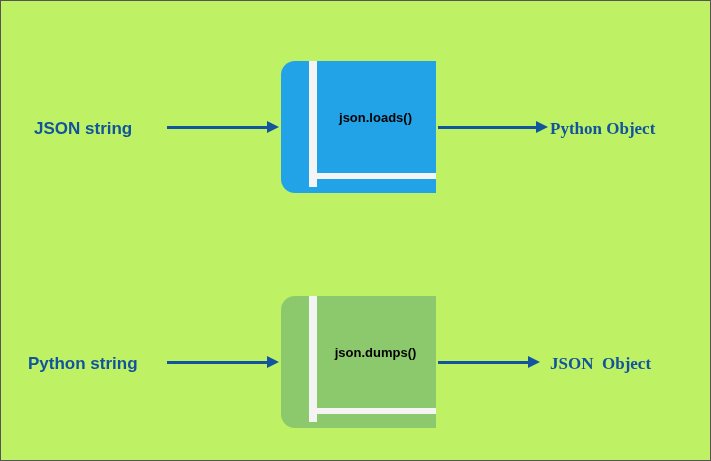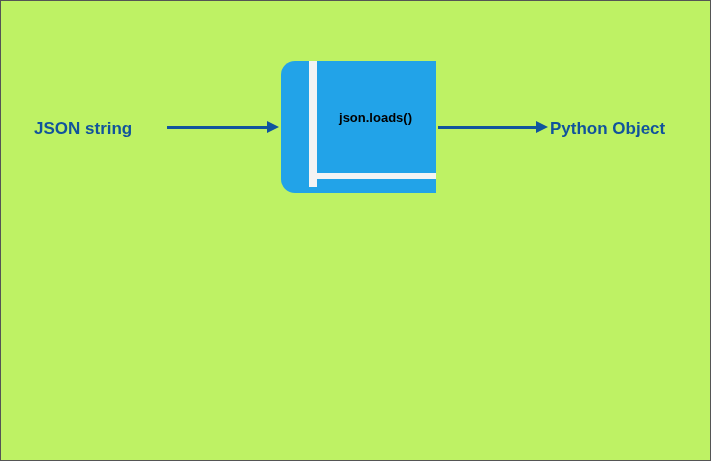--- a/index.html
+++ b/index.html
@@ -33,21 +33,21 @@
   
   .side-label {
     position: absolute;
     font-size: 17px;
     font-weight: bold;
     color: #11539c;
     white-space: pre;
     line-height: 1;
   }
   .label-left  { top: 66px; }
-  .label-right { top: 66px; }
+  .label-right { top: 66px; font-family: Liberation Serif, serif; }
   #label-json-string   { left: 33px; }
   #label-python-string { left: 27px; }
   #label-python-object { left: 549px; }
   #label-json-object   { left: 549px; }
 
   
   .arrow {
     position: absolute;
     height: 14px;
     top: 66px;
@@ -166,14 +166,38 @@
     </div>
 
     <div class="arrow" id="arrow-out-loads">
       <span class="shaft"></span>
       <span class="head"></span>
     </div>
 
     <span class="side-label label-right" id="label-python-object">Python Object</span>
   </div>
 
+  <div class="row" id="row-dumps">
+
+    <span class="side-label label-left" id="label-python-string">Python string</span>
+
+    <div class="arrow" id="arrow-in-dumps">
+      <span class="shaft"></span>
+      <span class="head"></span>
+    </div>
+
+    <div class="book green" id="book-dumps">
+      <span class="spine"></span>
+      <span class="pages"></span>
+      <span class="gap-v"></span>
+      <span class="gap-h"></span>
+      <span class="pages-label">json.dumps()</span>
+    </div>
+
+    <div class="arrow" id="arrow-out-dumps">
+      <span class="shaft"></span>
+      <span class="head"></span>
+    </div>
+
+    <span class="side-label label-right" id="label-json-object">JSON  Object</span>
+  </div>
 
 </div>
 
 </body></html>

